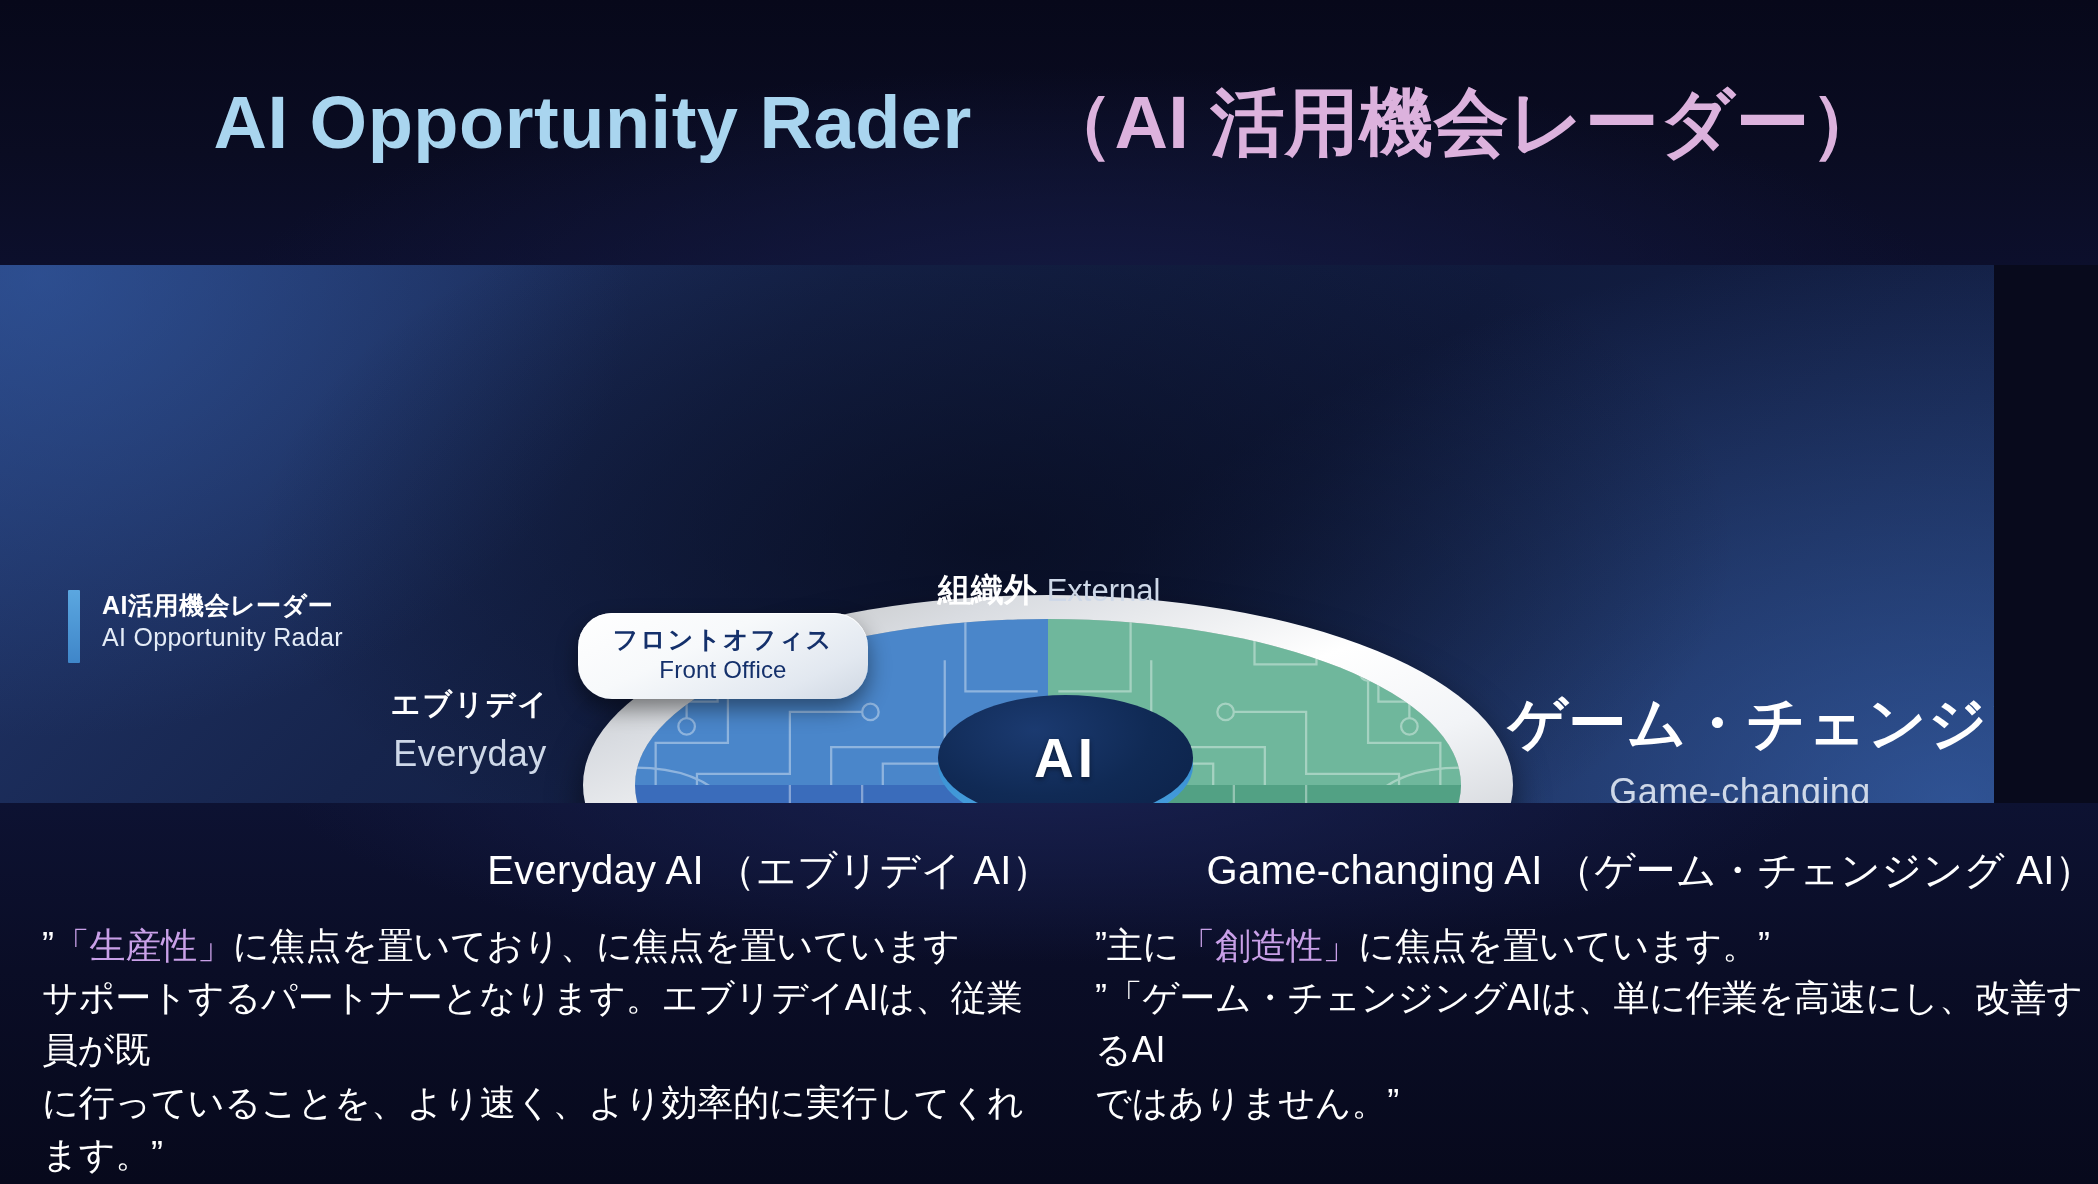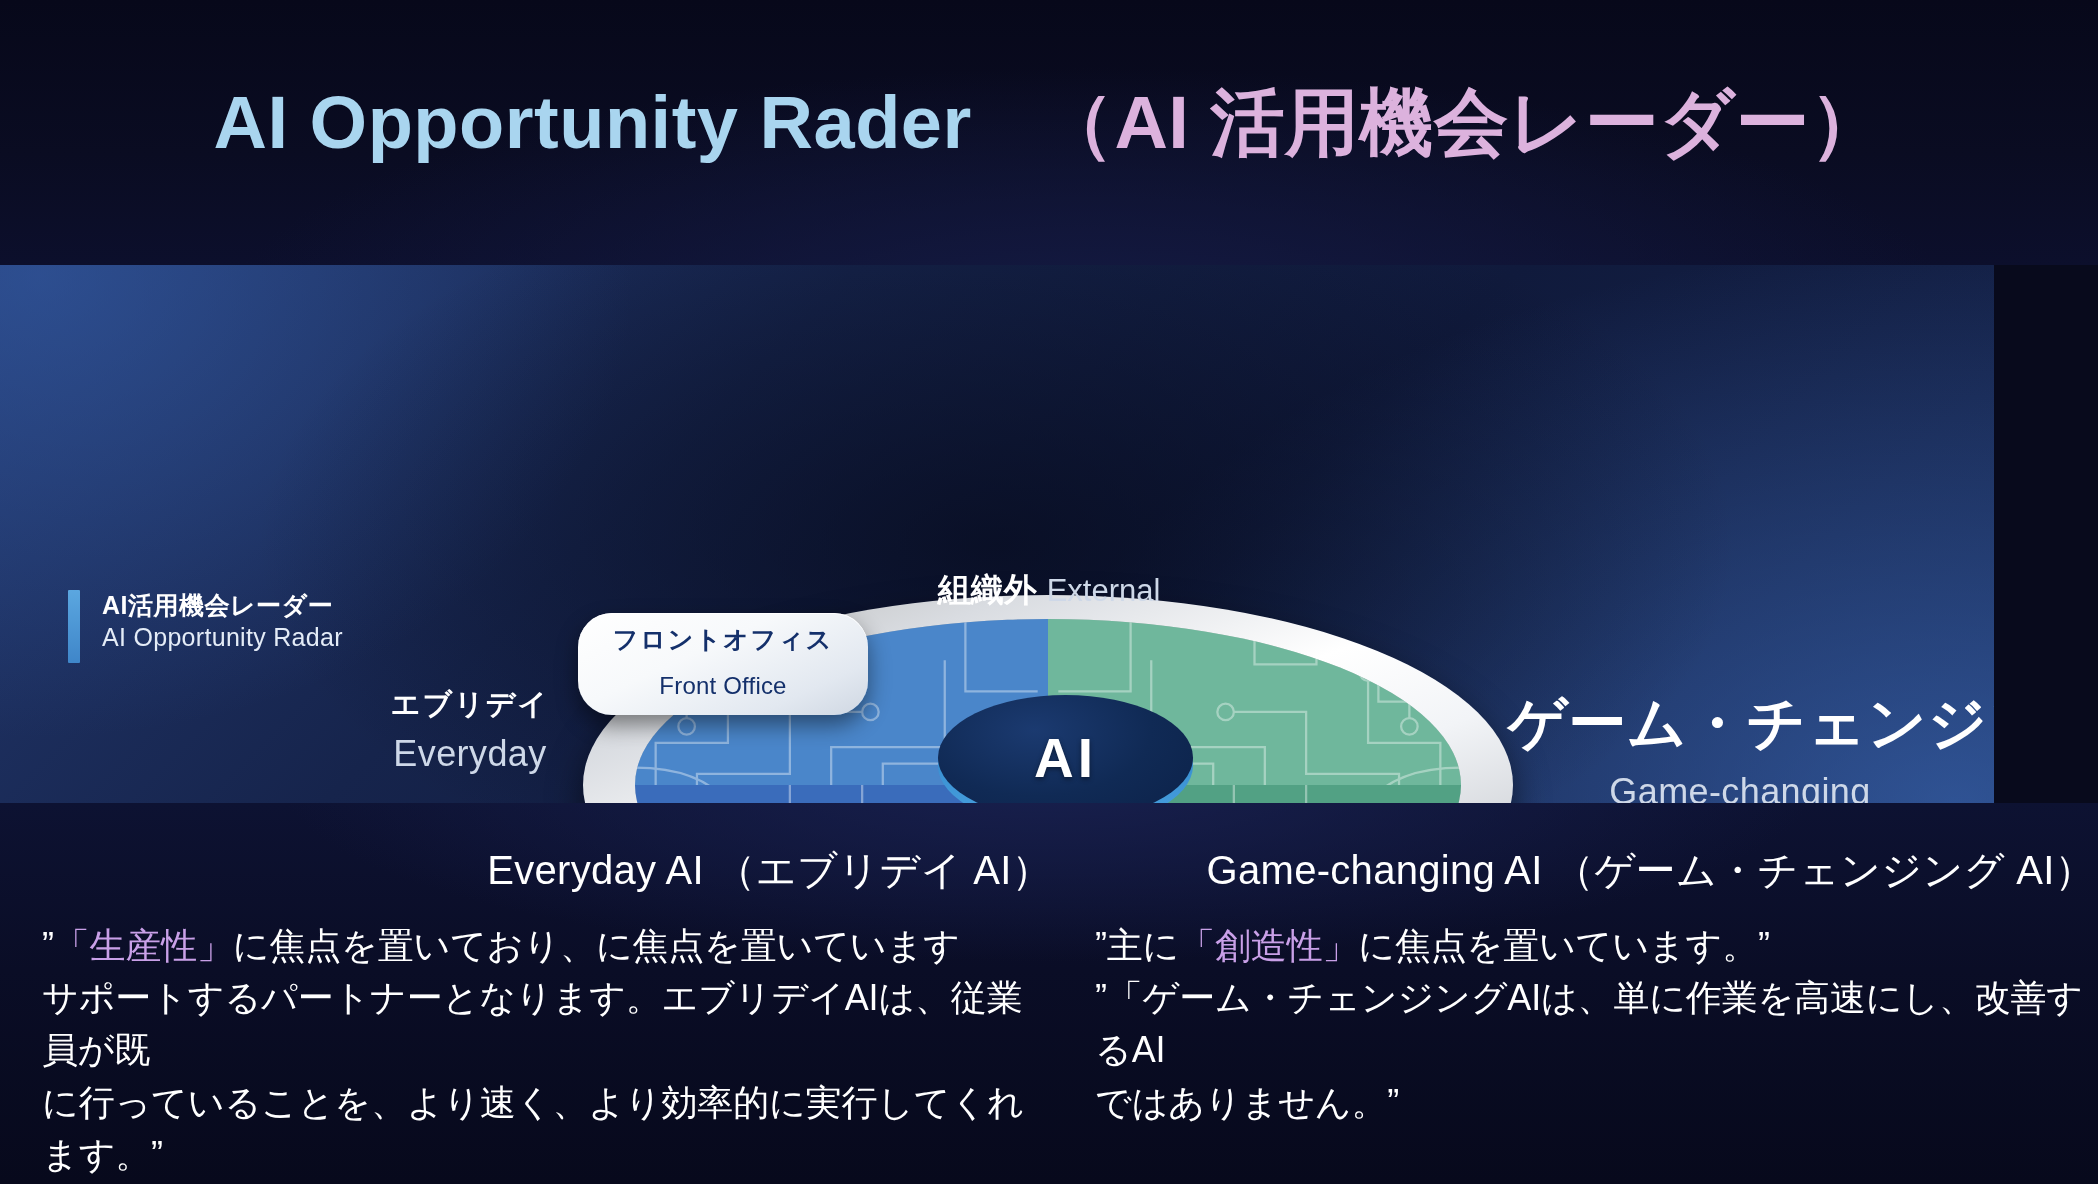--- a/index.html
+++ b/index.html
@@ -107,21 +107,21 @@
 
   
   .pill{
     position:absolute; z-index:7; text-align:center;
     border-radius:34px; padding:12px 30px 14px;
     background:linear-gradient(155deg,#ffffff 0%,#f7f9fb 40%,#e2e8f0 78%,#cfd7e2 100%);
     box-shadow:0 10px 22px rgba(0,0,0,.45), inset 0 1px 0 rgba(255,255,255,.9);
     color:#14306b;
   }
   .pill .p-jp{ font-size:25px; font-weight:700; letter-spacing:2px; line-height:1.15; }
-  .pill .p-en{ font-size:24px; font-weight:400; letter-spacing:.2px; line-height:1.2; margin-top:18px;}
+  .pill .p-en{ font-size:24px; font-weight:400; letter-spacing:.2px; line-height:1.2; margin-top:2px;}
   .pill-fo{ left:578px; top:348px; width:290px; }
   .pill-ps{ left:1232px; top:348px; width:298px; }
 
   
   .lower{
     position:absolute; left:0; top:803px; width:2098px; height:381px;
     background:
       radial-gradient(ellipse 1100px 260px at 50% -6%, #18204e 0%, rgba(10,13,35,0) 70%),
       linear-gradient(180deg,#0d1232 0%, #0a0d26 44%, #07091c 100%);
   }

